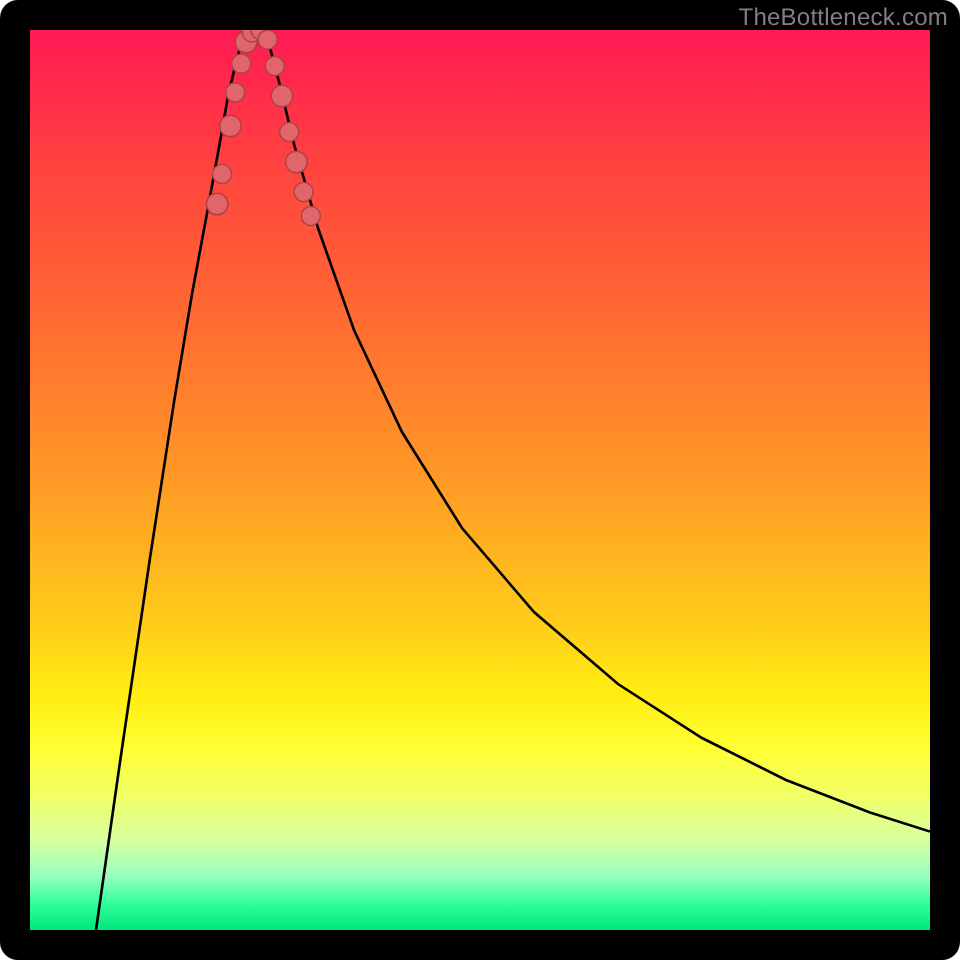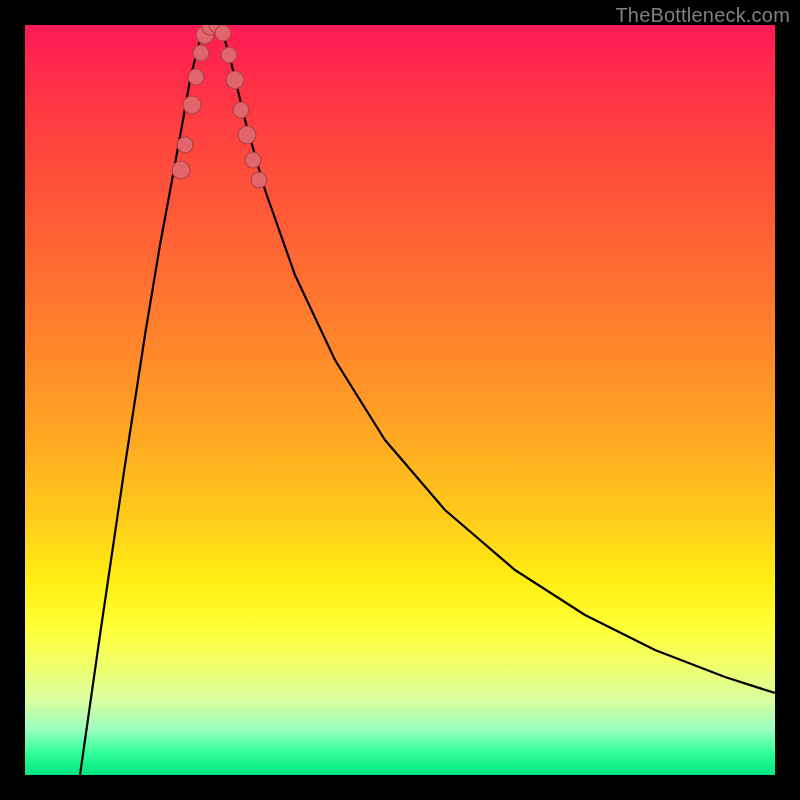--- a/index.html
+++ b/index.html
@@ -8,20 +8,21 @@
     width: 800px;
     height: 800px;
     overflow: hidden;
     font-family: Arial, Helvetica, sans-serif;
   }
   .frame {
     width: 800px;
     height: 800px;
     background: #000;
     position: relative;
+    border-radius: 15px;
   }
   .watermark {
     position: absolute;
     top: 4px;
     right: 10px;
     color: #808080;
     font-size: 20px;
     font-weight: 400;
     z-index: 10;
     letter-spacing: 0.2px;

